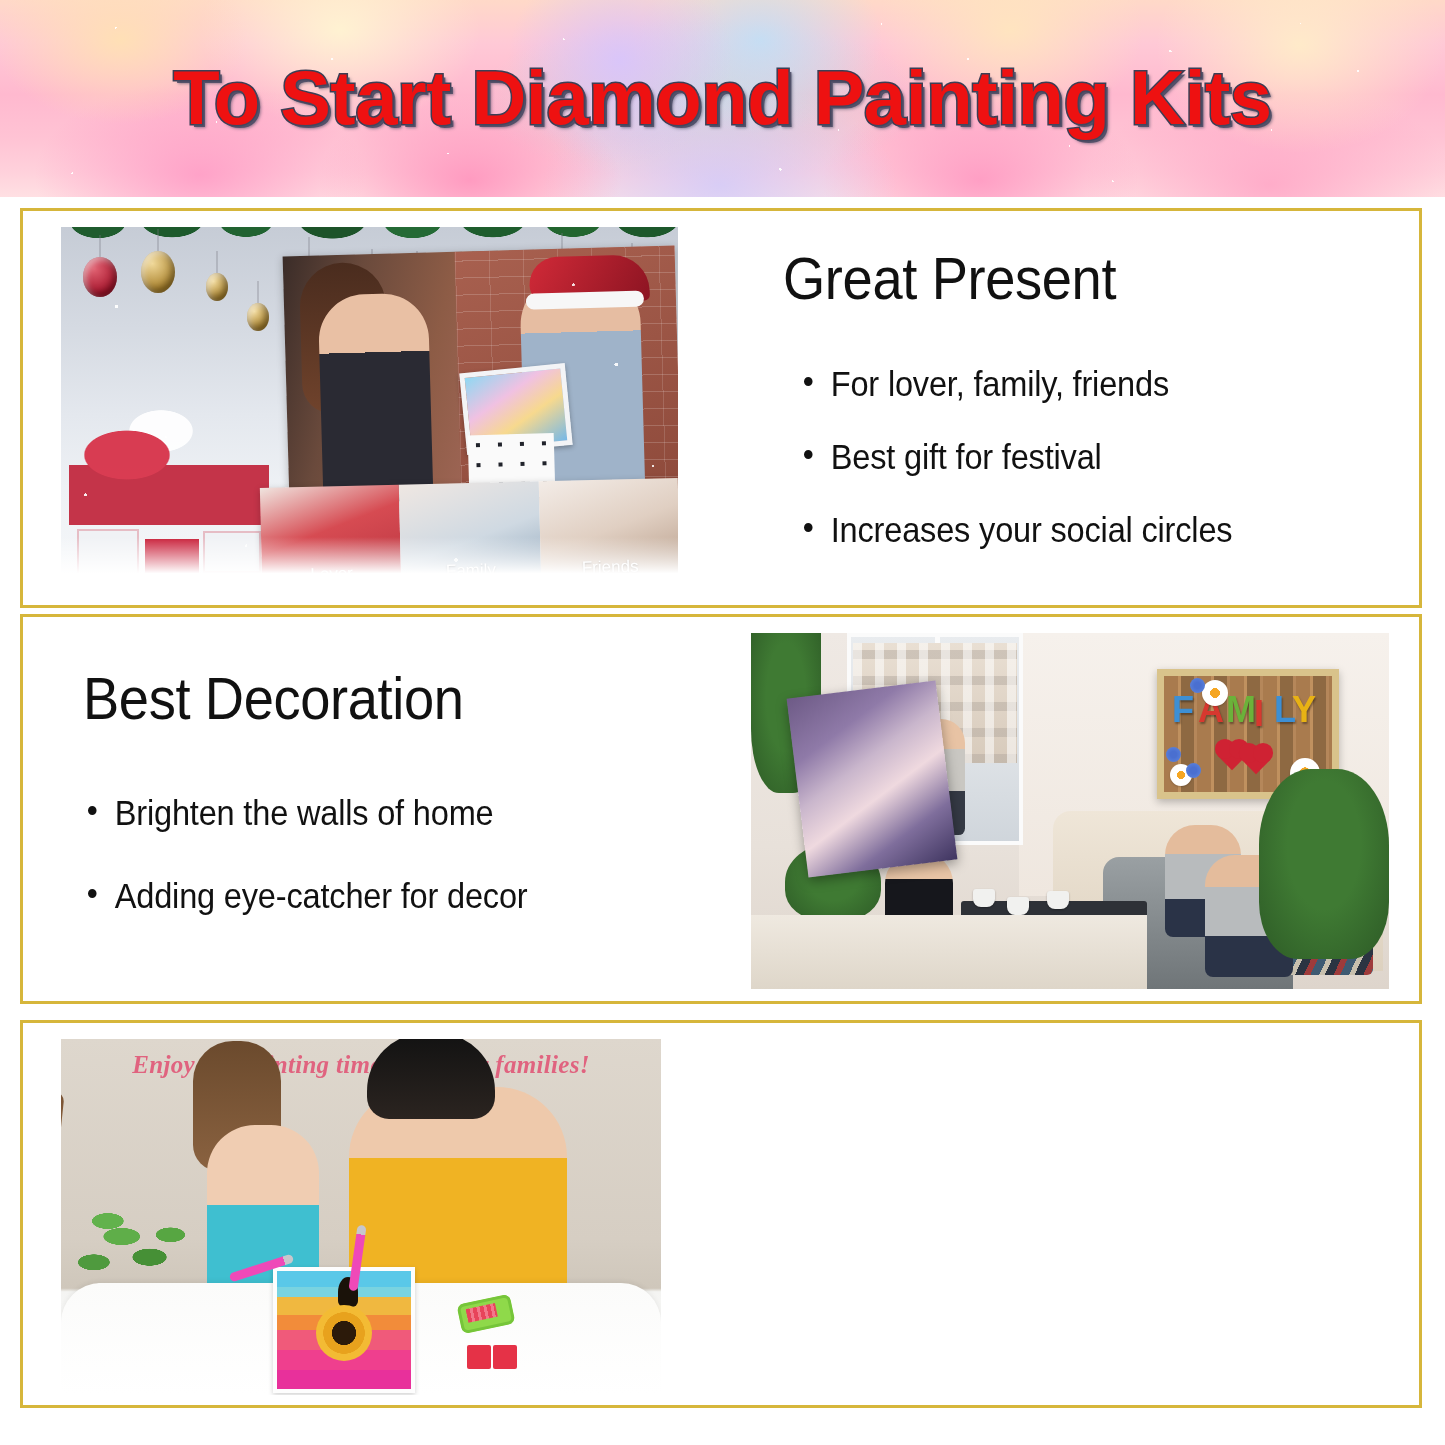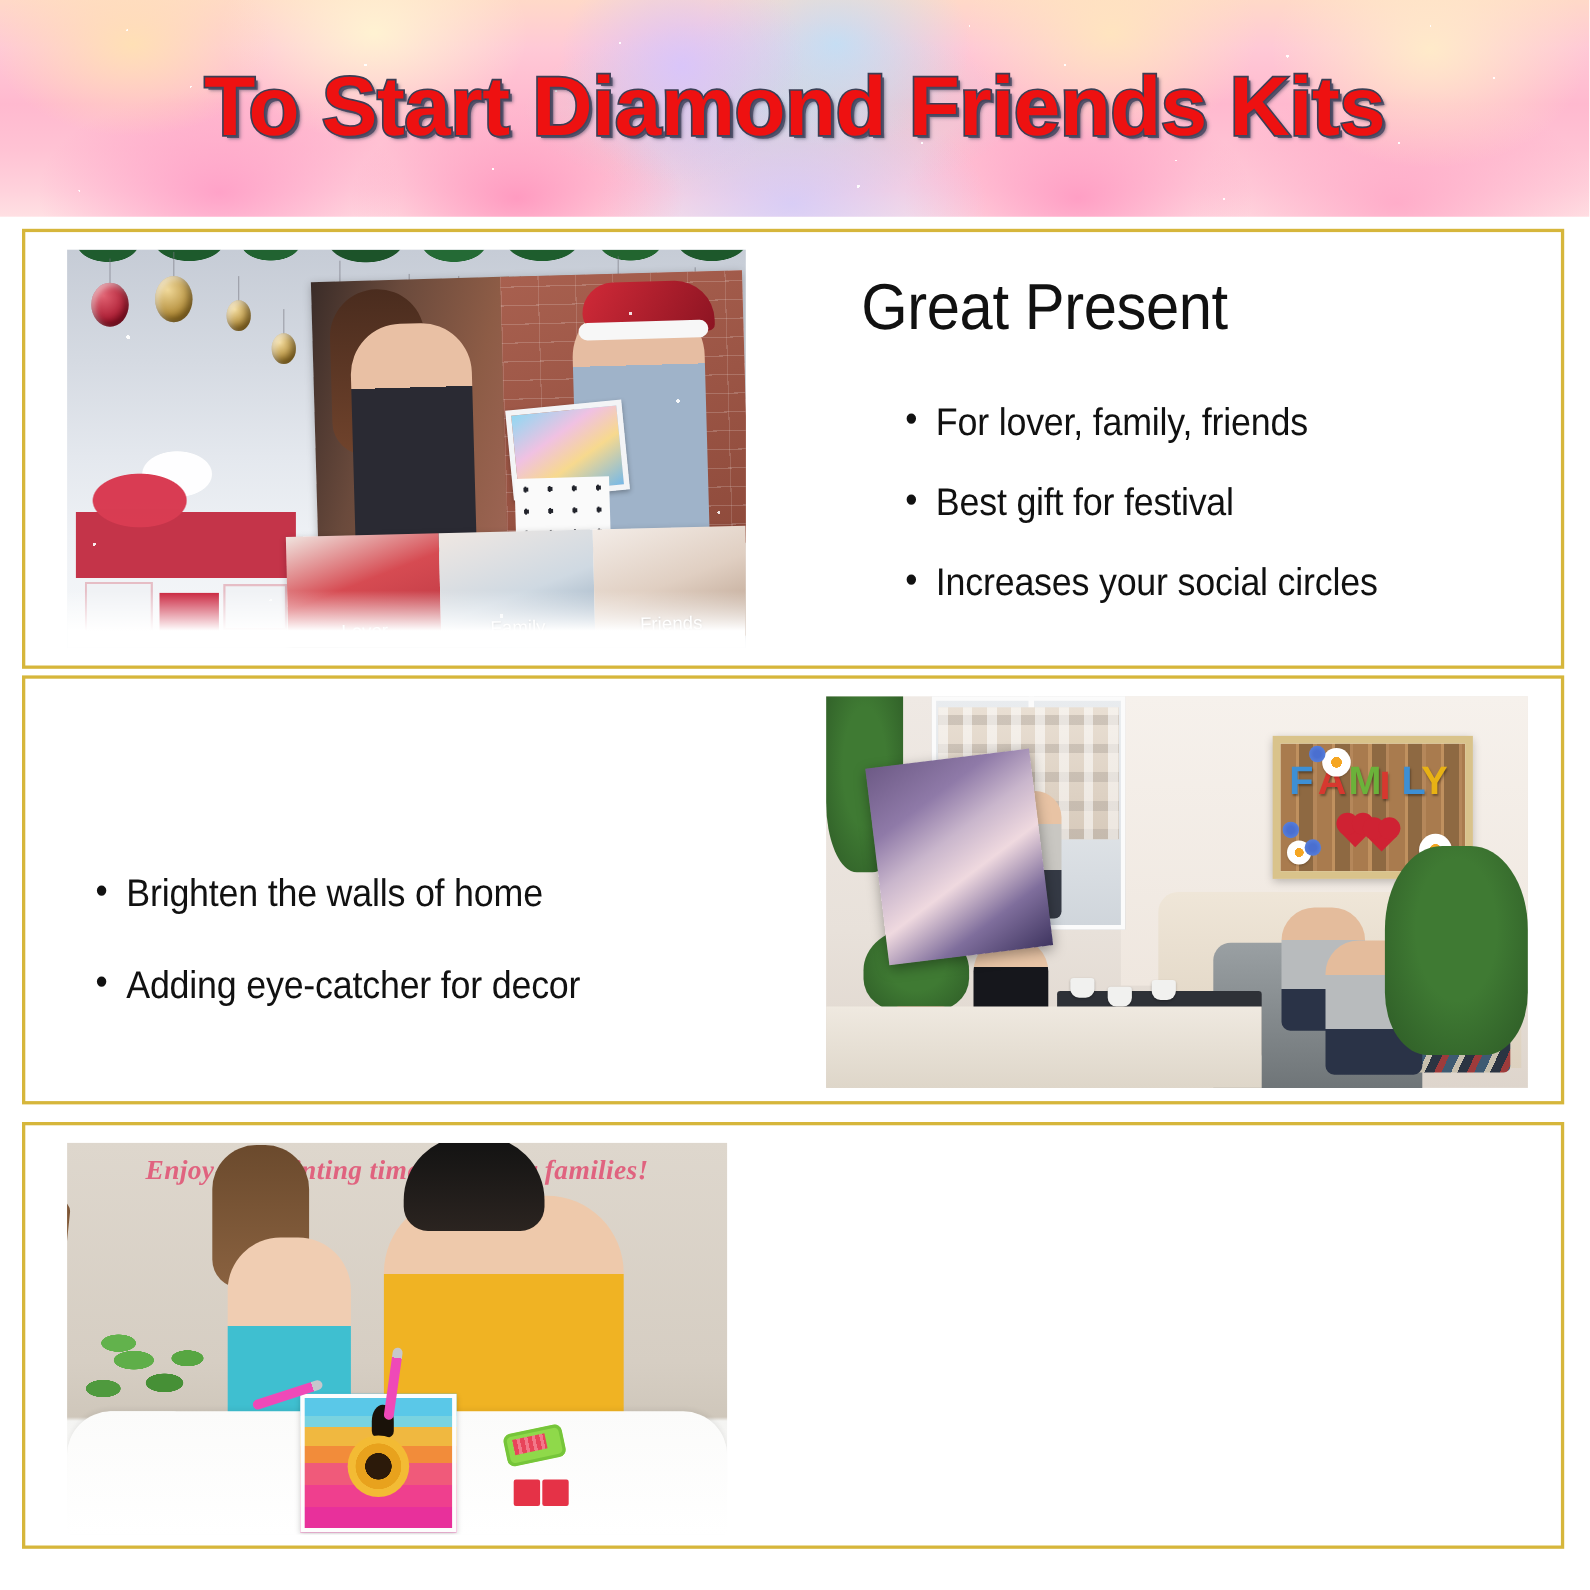--- a/index.html
+++ b/index.html
@@ -327,21 +327,21 @@
   .tray{ position:absolute;left:398px;bottom:66px;width:54px;height:30px;border-radius:7px;background:#8fd94a;transform:rotate(-12deg);
     box-shadow:inset 0 0 0 3px #76c53a; }
   .tray::after{ content:"";position:absolute;left:8px;top:6px;width:30px;height:14px;background:repeating-linear-gradient(90deg,#e8445a 0 4px,#f2788a 4px 7px); }
   .wax{ position:absolute;width:24px;height:24px;background:#e53247;border-radius:2px; }
 </style>
 </head>
 <body>
 
 <div class="banner">
   <div class="stars"></div>
-  <div class="banner-title">To Start Diamond Friends Kits</div>
+  <div class="banner-title">To Start Diamond Painting Kits</div>
 </div>
 
 <section class="panel" id="panel-1">
   <div class="panel-inner">
 
     <div class="photo" id="photo-xmas">
       <div class="xmas-fir"></div>
 
       <div class="orn orn-red" style="left:22px;  top:30px; width:34px; height:40px;"></div>
       <div class="orn orn-gold" style="left:80px;  top:24px; width:34px; height:42px;"></div>
@@ -381,32 +381,35 @@
         </div>
       </div>
 
       <div class="snowbank"></div>
       <div class="snowfall"></div>
     </div>
 
     <div class="txt" style="left:760px; top:38px;">
       <div class="head">Great Present</div>
     </div>
-    <ul class="bullets" style="position:absolute; left:798px; top:155px;">
+    <ul class="bullets" style="position:absolute; left:778px; top:155px;">
       <li style="margin-bottom:38px;">For lover, family, friends</li>
       <li style="margin-bottom:38px;">Best gift for festival</li>
       <li>Increases your social circles</li>
     </ul>
 
   </div>
 </section>
 
 <section class="panel" id="panel-2">
   <div class="panel-inner">
 
+    <div class="txt" style="left:60px; top:52px;">
+      <div class="head">Best Decoration</div>
+    </div>
     <ul class="bullets" style="position:absolute; left:62px; top:178px;">
       <li style="margin-bottom:48px;">Brighten the walls of home</li>
       <li>Adding eye-catcher for decor</li>
     </ul>
 
     <div class="photo" id="photo-room">
       <div class="wallwhite"></div>
       <div class="window">
         <div class="bldg"></div>
       </div>

